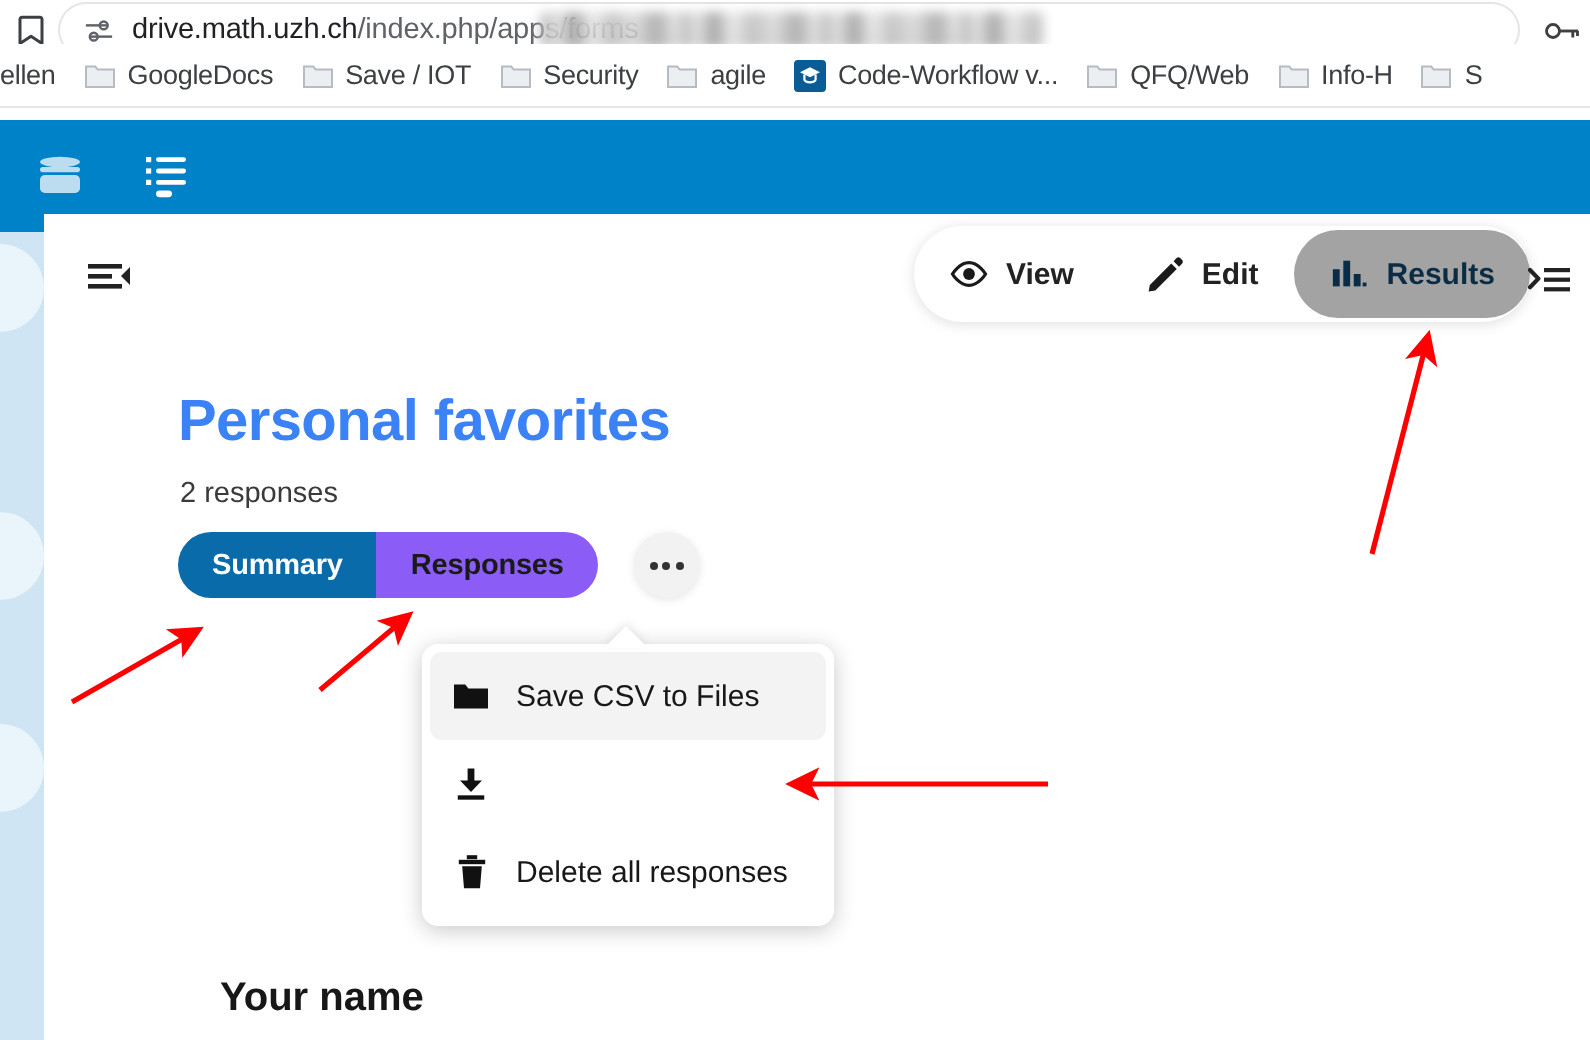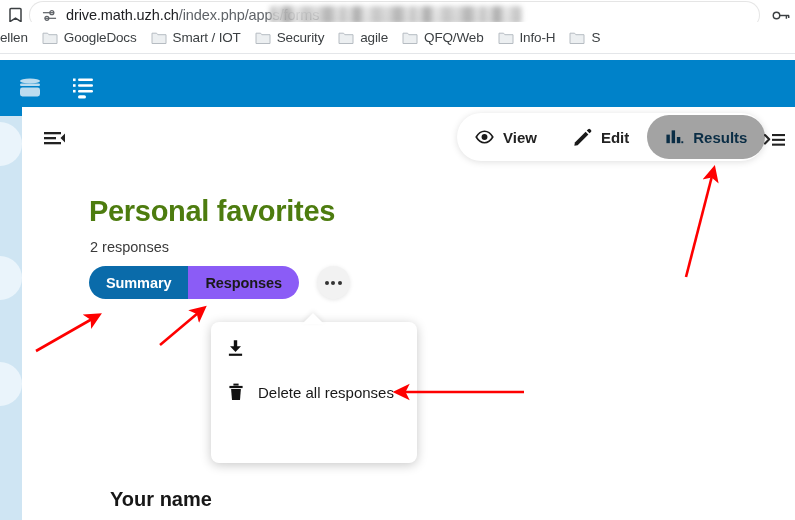--- a/index.html
+++ b/index.html
@@ -122,21 +122,21 @@
   .mode-ico { width: 19px; height: 19px; display:flex; align-items:center; justify-content:center; flex:0 0 19px;}
   .sidebar-toggle {
     position: absolute; left: 740px; top: 20px;
     width: 26px; height: 26px;
     display:flex; align-items:center; justify-content:center;
   }
 
   
   .form-title {
     position: absolute; left: 67px; top: 88px;
-    font-size: 29px; font-weight: bold; color: #4d7c0f;
+    font-size: 29px; font-weight: bold; color: #3b82f6;
     letter-spacing: -0.3px;
   }
   .resp-count {
     position: absolute; left: 68px; top: 132px;
     font-size: 14.5px; color: #3a3a3a;
   }
 
   
   .tabs-row {
     position: absolute; left: 67px; top: 159px;
@@ -247,41 +247,51 @@
         </span>
         <span>GoogleDocs</span>
       </div>
 
       <div class="bm">
         <span class="folder-ico">
           <svg width="16" height="14" viewBox="0 0 16 14">
             <path d="M1 2.2h4.6l1.2 1.5H15v8.8H1z" fill="#eceff1" stroke="#b6bcc2" stroke-width="1"></path>
           </svg>
         </span>
-        <span>Smart / IOT</span>
+        <span>Save / IOT</span>
       </div>
 
       <div class="bm">
         <span class="folder-ico">
           <svg width="16" height="14" viewBox="0 0 16 14">
             <path d="M1 2.2h4.6l1.2 1.5H15v8.8H1z" fill="#eceff1" stroke="#b6bcc2" stroke-width="1"></path>
           </svg>
         </span>
         <span>Security</span>
       </div>
 
       <div class="bm">
         <span class="folder-ico">
           <svg width="16" height="14" viewBox="0 0 16 14">
             <path d="M1 2.2h4.6l1.2 1.5H15v8.8H1z" fill="#eceff1" stroke="#b6bcc2" stroke-width="1"></path>
           </svg>
         </span>
         <span>agile</span>
       </div>
 
+      <div class="bm">
+        <span class="fav-ico">
+          <svg width="16" height="16" viewBox="0 0 16 16">
+            <rect x="0" y="0" width="16" height="16" rx="2" fill="#0a5c96"></rect>
+            <path d="M8 3.6 13 6.1 8 8.6 3 6.1z" fill="#ffffff"></path>
+            <path d="M5.2 7.3v2.4c0 .8 1.3 1.5 2.8 1.5s2.8-.7 2.8-1.5V7.3" fill="none" stroke="#ffffff" stroke-width="1.1"></path>
+          </svg>
+        </span>
+        <span>Code-Workflow v...</span>
+      </div>
 
       <div class="bm">
         <span class="folder-ico">
           <svg width="16" height="14" viewBox="0 0 16 14">
             <path d="M1 2.2h4.6l1.2 1.5H15v8.8H1z" fill="#eceff1" stroke="#b6bcc2" stroke-width="1"></path>
           </svg>
         </span>
         <span>QFQ/Web</span>
       </div>
 
@@ -401,20 +411,28 @@
         <span class="d"></span>
       </div>
     </div>
 
     <div class="q-title">Your name</div>
 
   </div>
 
   <div class="menu-caret"></div>
   <div class="menu">
+    <div class="menu-item hl">
+      <span class="mi-ico">
+        <svg width="19" height="16" viewBox="0 0 19 16">
+          <path d="M1 2.3h5.6l1.6 2H18v10H1z" fill="#111111"></path>
+        </svg>
+      </span>
+      <span>Save CSV to Files</span>
+    </div>
     <div class="menu-item">
       <span class="mi-ico">
         <svg width="17" height="18" viewBox="0 0 18 18">
           <rect x="7.2" y="0.8" width="3.6" height="8" fill="#111111"></rect>
           <path d="M3.2 7.2 9 13.2l5.8-6z" fill="#111111"></path>
           <rect x="2" y="15" width="14" height="2.3" fill="#111111"></rect>
         </svg>
       </span>
     </div>
     <div class="menu-item">

